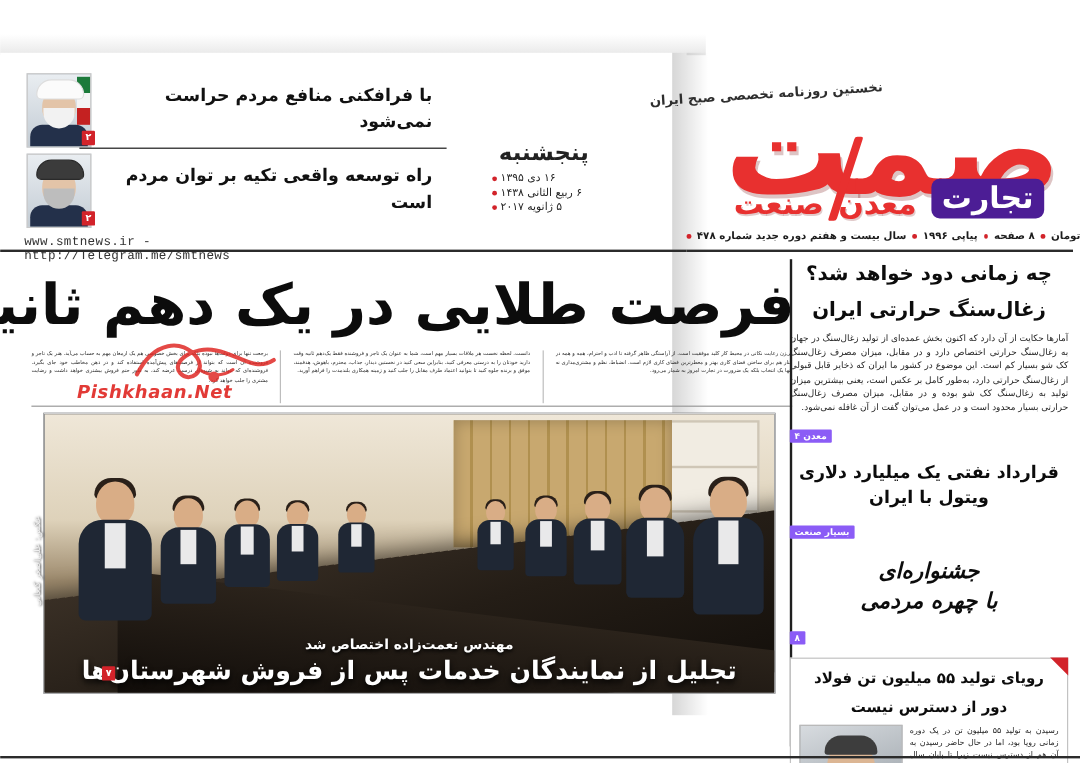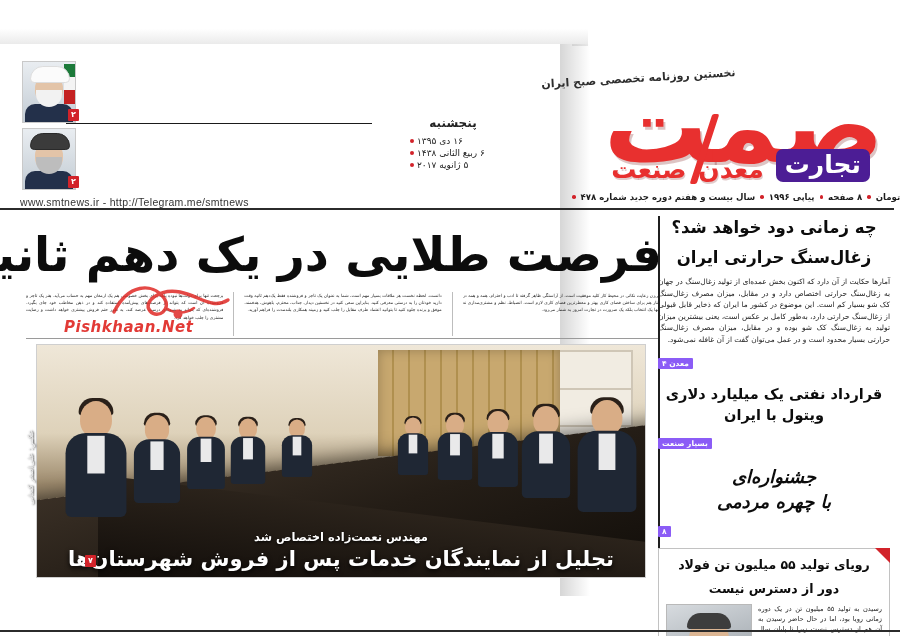--- a/index.html
+++ b/index.html
@@ -65,21 +65,21 @@
     position:absolute;right:176px;bottom:2px;width:7px;height:70px;
     background:#e8302f;transform:skewX(-18deg);border-radius:2px;
   }
 
   
   .dateblock{
     position:absolute;right:398px;top:64px;width:86px;text-align:center;
     direction:rtl;
   }
   .dateblock .dow{
-    font-size:12px;font-weight:700;color:#222;margin-bottom:5px;
+    font-size:19px;font-weight:700;color:#222;margin-bottom:5px;
   }
   .dateblock .dline{
     font-size:9px;color:#222;line-height:12px;white-space:nowrap;
     display:flex;align-items:center;justify-content:flex-end;gap:3px;
   }
   .dot{width:4px;height:4px;background:#d2232a;border-radius:50%;
        display:inline-block;flex:0 0 auto;}
 
   
   .teasers{position:absolute;left:22px;top:60px;width:350px;}
@@ -112,21 +112,21 @@
   .pagebadge{
     position:absolute;left:46px;bottom:3px;
     background:#d2232a;color:#fff;font-size:8px;line-height:1;
     padding:2px 3px;border-radius:1px;font-weight:700;
   }
 
   
   .urlbar{
     position:absolute;left:20px;top:196px;width:240px;
     font-size:10.5px;color:#333;letter-spacing:.3px;direction:ltr;text-align:left;
-    font-family:Liberation Sans, sans-serif;
+    font-family:Liberation Mono, monospace;
   }
   .rule-left{position:absolute;left:0;top:208px;width:572px;height:2px;background:#2b2b2b;}
   .rule-right{position:absolute;right:6px;top:208px;width:322px;height:2px;background:#2b2b2b;}
 
   .infobar{
     position:absolute;right:10px;top:192px;width:318px;
     display:flex;flex-direction:row-reverse;justify-content:flex-start;
     align-items:center;gap:5px;direction:rtl;
     font-size:8.6px;color:#1c1c1c;white-space:nowrap;font-weight:700;
   }
@@ -317,32 +317,34 @@
 
     <div class="teaser">
       <div class="thumb">
         <div class="sky"></div>
         <div class="flag"></div>
         <div class="body"></div>
         <div class="face"></div>
         <div class="beard"></div>
         <div class="turban"></div>
       </div>
+      <div class="teaser-txt">با فرافکنی منافع مردم حراست نمی‌شود</div>
       <div class="pagebadge">۲</div>
       <div class="teaser-sep"></div>
     </div>
 
     <div class="teaser">
       <div class="thumb">
         <div class="sky"></div>
         <div class="body"></div>
         <div class="face"></div>
         <div class="beard grey"></div>
         <div class="turban dark"></div>
       </div>
+      <div class="teaser-txt">راه توسعه واقعی تکیه بر توان مردم است</div>
       <div class="pagebadge">۲</div>
     </div>
   </div>
 
   <div class="urlbar">
     <span>www.smtnews.ir</span>
     <span>-</span>
     <span>http://Telegram.me/smtnews</span>
   </div>
 

